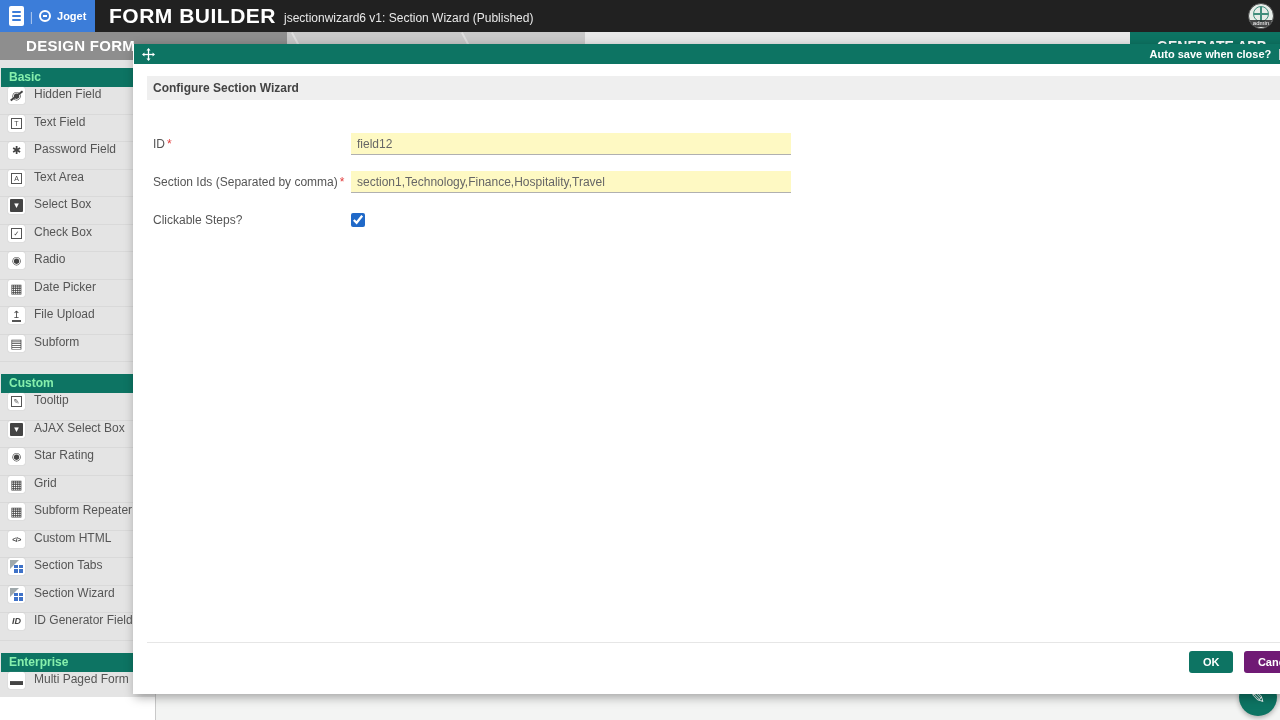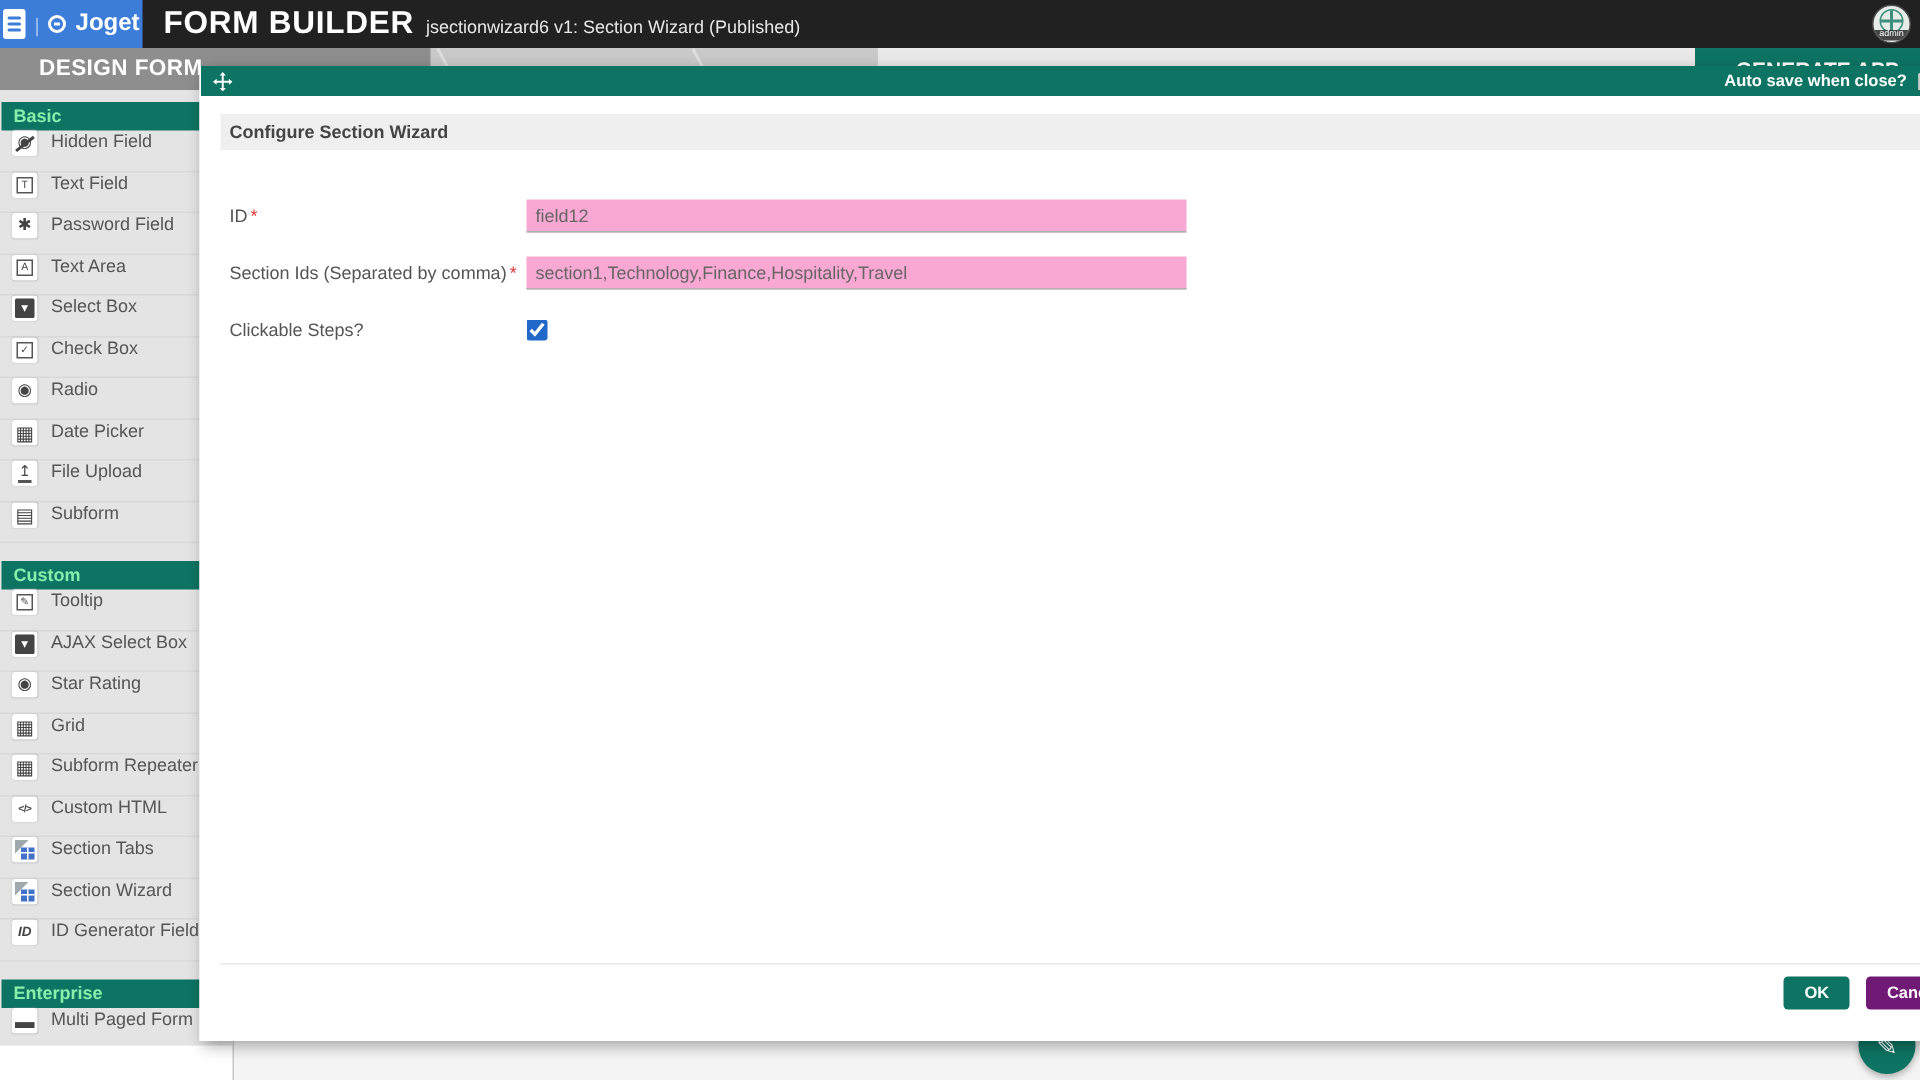--- a/index.html
+++ b/index.html
@@ -13,21 +13,21 @@
     display:flex; align-items:center; z-index:5; }
   .logobox { width:95px; height:32px; background:#3c7dd9; display:flex;
     align-items:center; justify-content:center; gap:6px; }
   .docicon { width:15px; height:20px; background:#fff; border-radius:2px;
     display:flex; flex-direction:column; justify-content:center; gap:2px; padding:3px; }
   .docicon i { display:block; height:2px; background:#3c7dd9; border-radius:1px; }
   .logosep { color:rgba(255,255,255,.55); font-size:13px; }
   .jring { width:12px; height:12px; border:2px solid #fff; border-radius:50%;
     display:inline-block; position:relative; }
   .jring::after { content:""; position:absolute; left:2px; top:3px; width:4px; height:2px; background:#fff; }
-  .jtext { color:#fff; font-size:16px; font-weight:bold; }
+  .jtext { color:#fff; font-size:11px; font-weight:bold; }
   .fb-title { color:#fff; font-size:21px; font-weight:bold; letter-spacing:.5px; margin-left:14px; }
   .fb-sub { color:#e8e8e8; font-size:12px; margin-left:8px; margin-top:4px; }
   .avatar { position:absolute; right:6px; top:3px; width:26px; height:26px; border-radius:50%;
     background:#e6ece8; border:1px solid #4a4a4a; overflow:hidden; z-index:6; }
   .avatar .globe { position:absolute; left:4px; top:2px; width:16px; height:16px;
     border:1.5px solid #3f8d7c; border-radius:50%; }
   .avatar .globe::before { content:""; position:absolute; left:0; right:0; top:6px; height:1.5px; background:#3f8d7c; }
   .avatar .globe::after { content:""; position:absolute; left:6px; top:0; bottom:0; width:1.5px; background:#3f8d7c; }
   .avatar .aname { position:absolute; left:0; right:0; bottom:1px; background:rgba(40,40,40,.85);
     color:#fff; font-size:6px; text-align:center; line-height:7px; }
@@ -84,21 +84,21 @@
   .asbox { width:11px; height:11px; background:#fff; border:1px solid #ccc; display:inline-block; margin-right:14px; }
   .dclose { color:#fff; font-size:15px; font-weight:bold; line-height:13px; cursor:pointer; }
   .dheader { margin:12px 13px 0 13px; height:24px; background:#efefef; display:flex;
     align-items:center; padding:0 5px 0 6px; }
   .dheader .dhtext { font-size:12px; font-weight:bold; color:#444; }
   .expand { margin-left:auto; width:18px; height:18px; }
   .dform { margin:32px 13px 0 13px; }
   .frow { display:flex; align-items:center; height:24px; margin-bottom:14px; }
   .frow label { width:198px; margin-left:6px; font-size:12px; color:#555; flex:0 0 auto; }
   .req { color:#e23b3b; margin-left:2px; }
-  .finput { width:440px; height:22px; background:#f9a8d4; border:none;
+  .finput { width:440px; height:22px; background:#fef9c3; border:none;
     border-bottom:1px solid #b0b0b0; font-size:12px; color:#666; padding:0 6px;
     font-family:"Liberation Sans", sans-serif; }
   .frow.cbrow { margin-top:8px; }
   .cb { width:14px; height:14px; accent-color:#2069c8; }
   .dfooter { position:absolute; left:13px; right:13px; bottom:21px;
     border-top:1px solid #e6e6e6; padding-top:8px; text-align:right; }
   .btn { display:inline-block; border:none; border-radius:3px; color:#fff; font-size:11px;
     font-weight:bold; padding:5px 14px; cursor:pointer; font-family:"Liberation Sans", sans-serif; }
   .btn.ok { background:#0d7463; }
   .btn.cancel { background:#701a75; margin-left:6px; }

